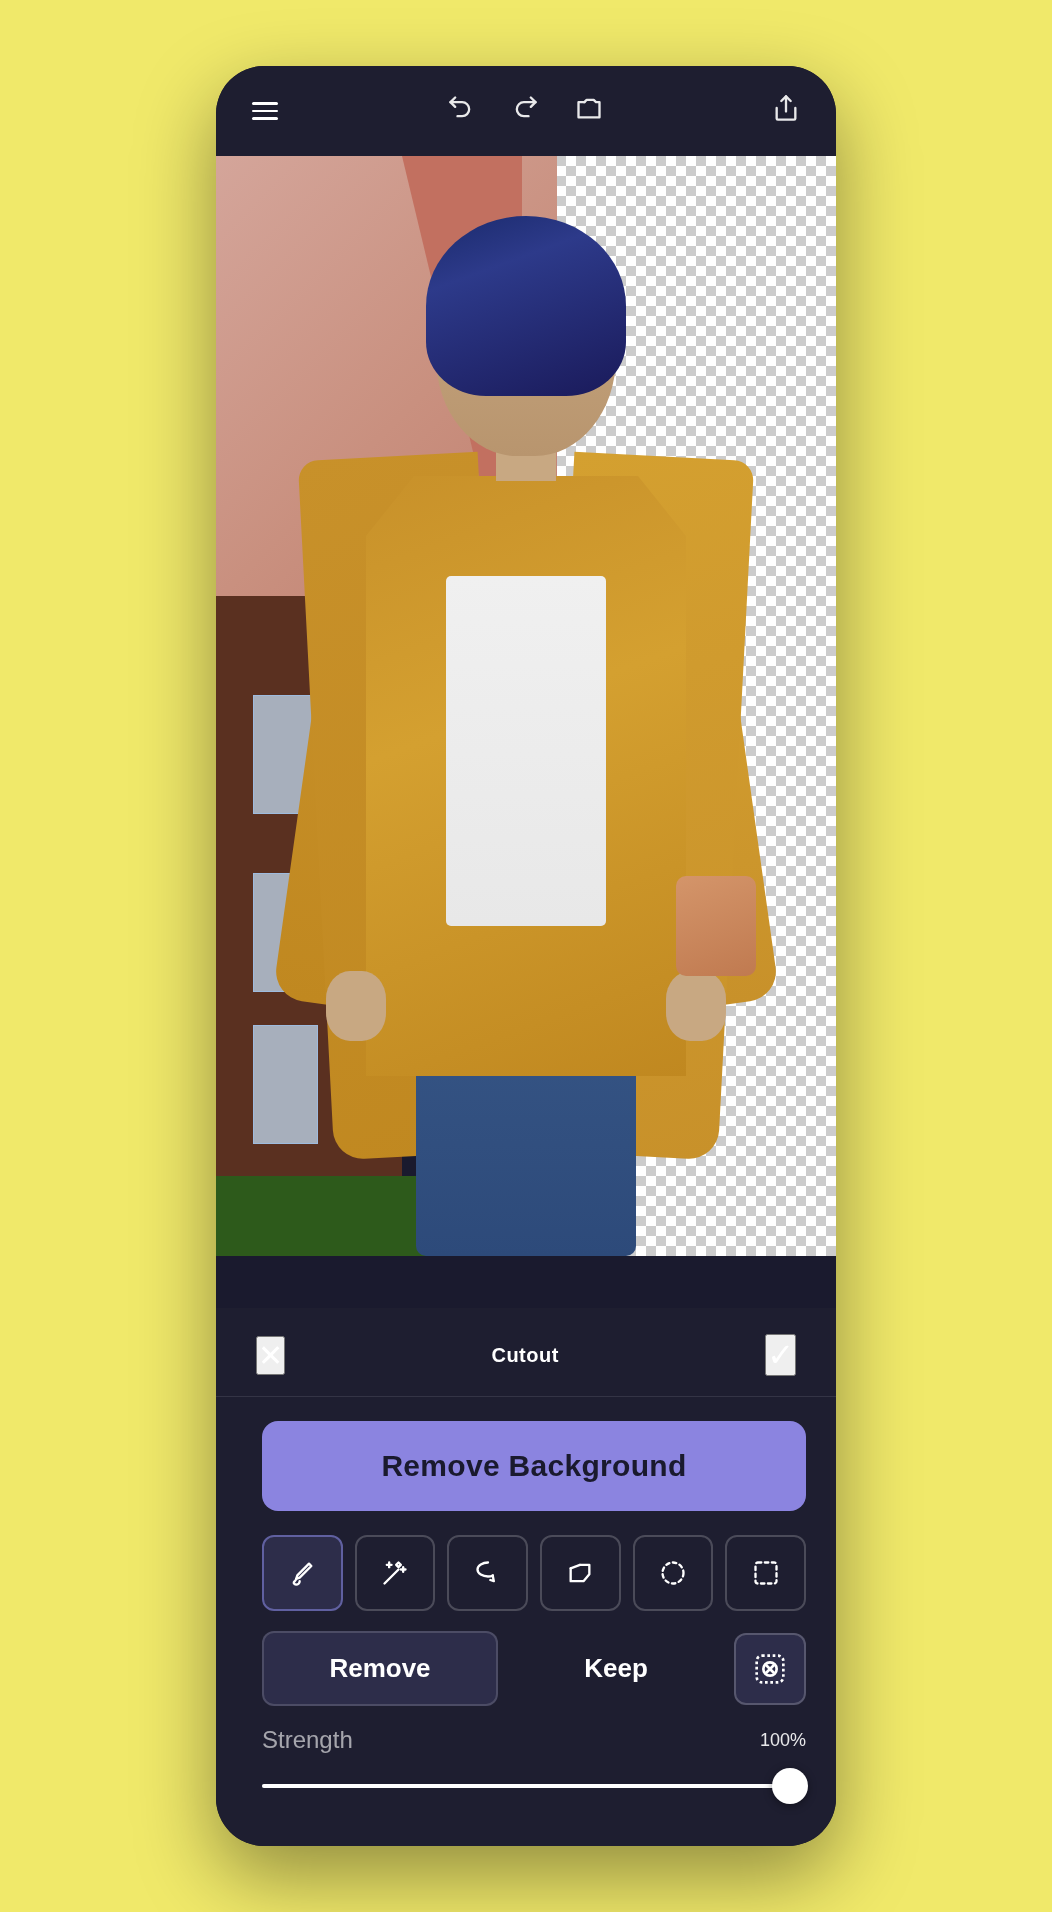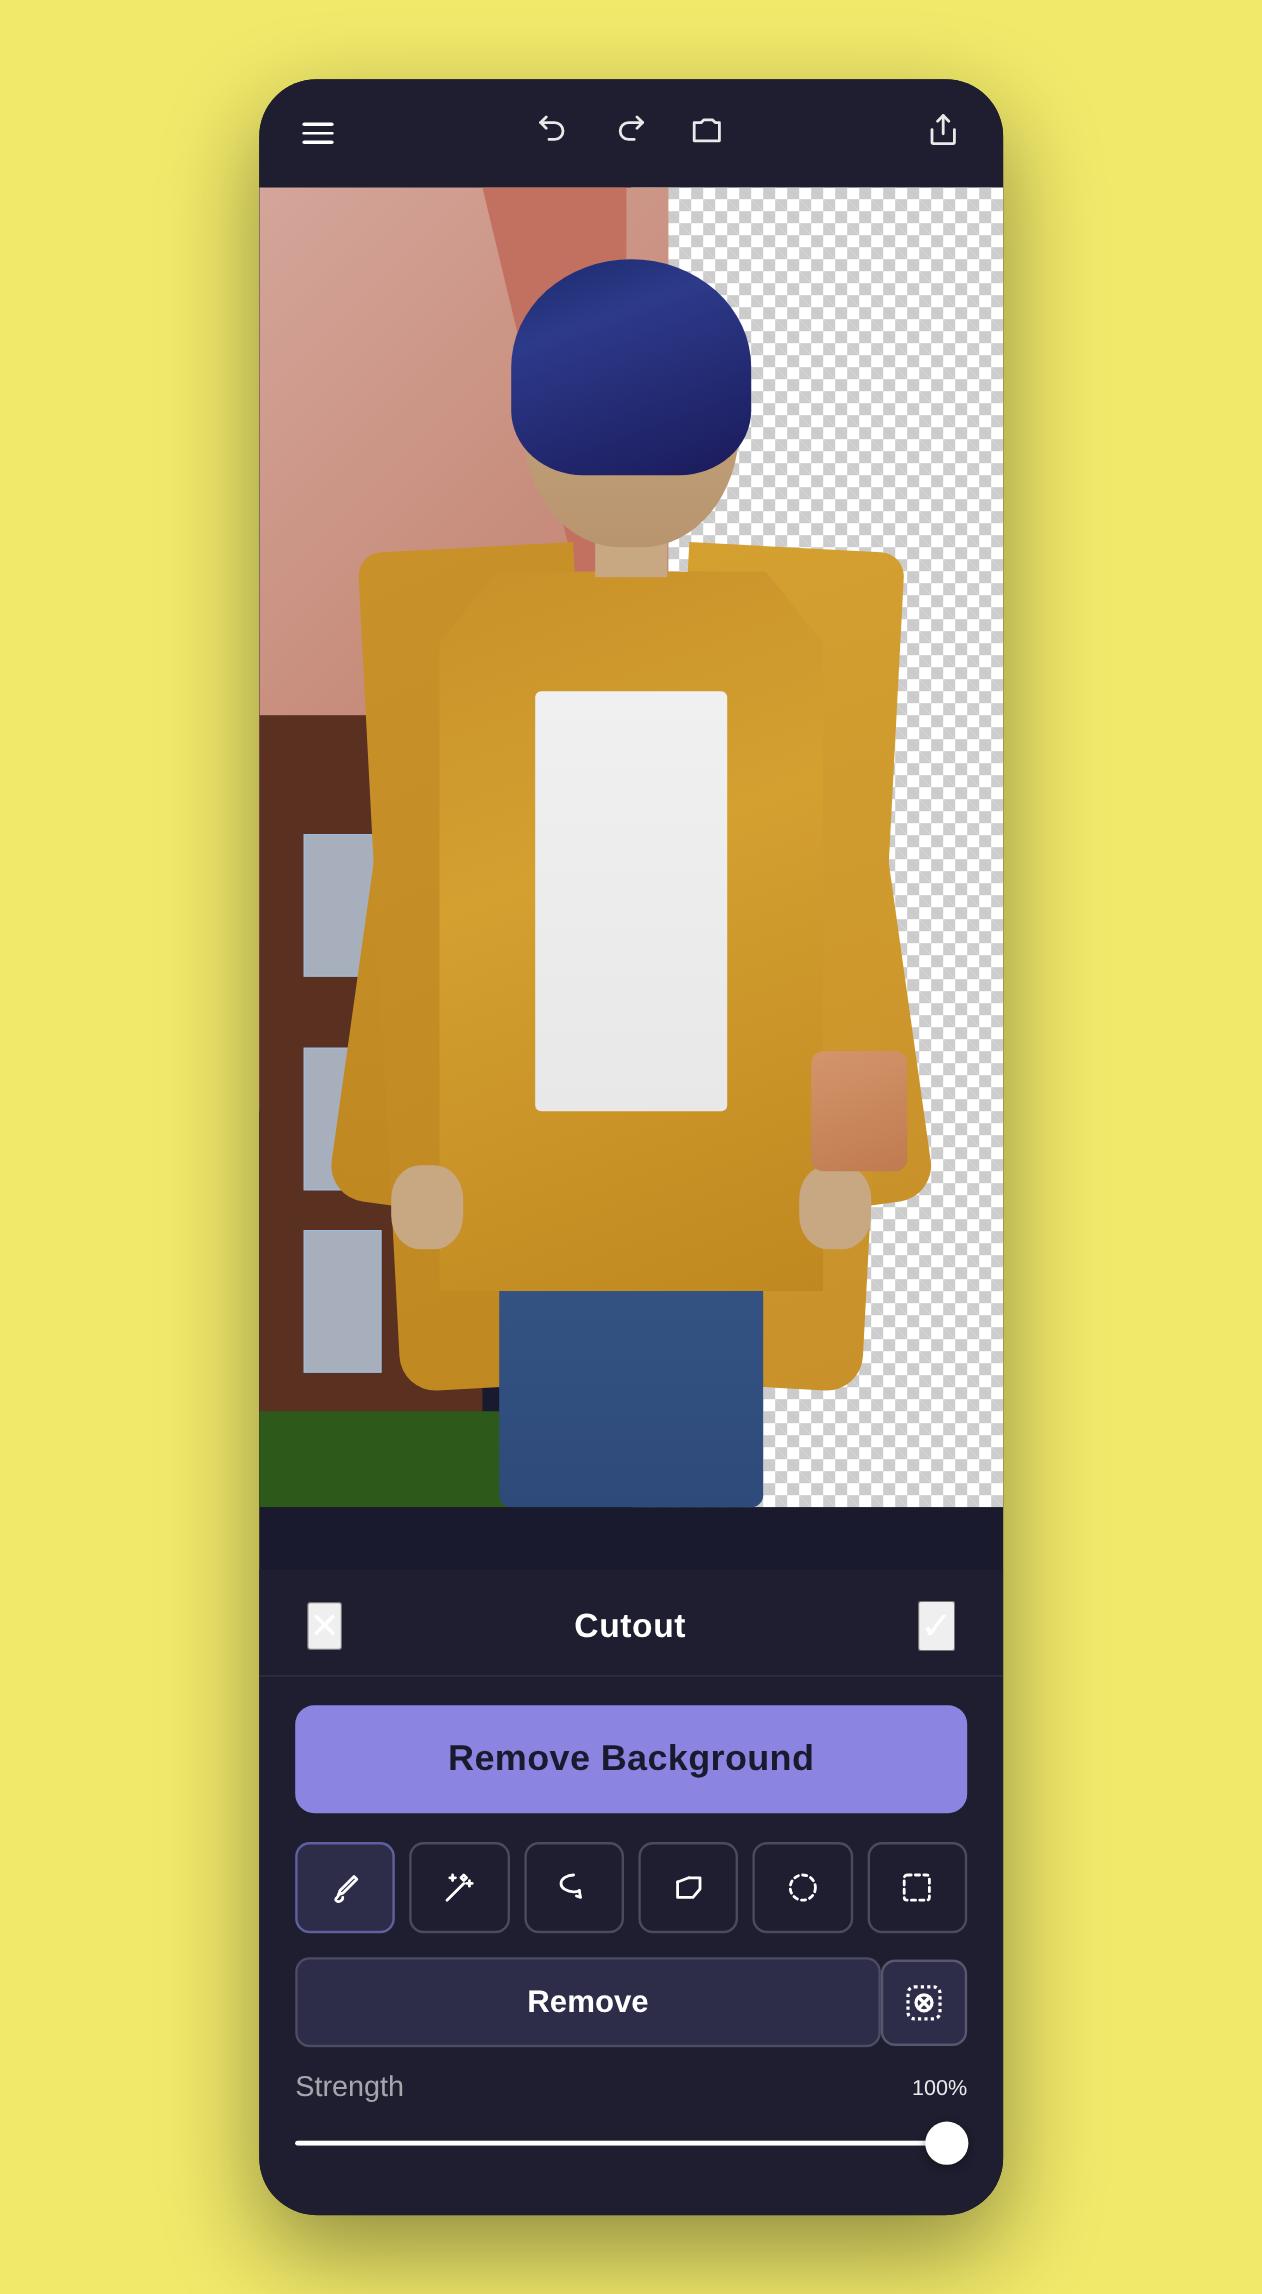--- a/index.html
+++ b/index.html
@@ -361,39 +361,40 @@
     .panel-header {
       display: flex;
       align-items: center;
       justify-content: space-between;
       padding: 26px 40px 20px;
       border-bottom: 1px solid rgba(255,255,255,0.1);
     }
 
     .panel-title {
       color: white;
-      font-size: 28px;
+      font-size: 20px;
       font-weight: 600;
       letter-spacing: 0.5px;
     }
 
     .panel-close-btn, .panel-check-btn {
       color: white;
       font-size: 30px;
       cursor: pointer;
       font-weight: 300;
     }
 
     .panel-check-btn {
       color: white;
       font-size: 32px;
     }
 
     .panel-body {
       padding: 24px 30px 40px;
+      margin-left: 16px;
     }
 
     
     .remove-bg-btn {
       width: 100%;
       padding: 28px 20px;
       background: #8b84e0;
       border: none;
       border-radius: 16px;
       color: #1a1a2e;
@@ -697,20 +698,21 @@
         <div class="tool-btn">
           <svg viewBox="0 0 24 24">
             <rect x="3" y="3" width="18" height="18" rx="2" stroke-dasharray="3 3"></rect>
           </svg>
         </div>
       </div>
 
       
       <div class="action-row">
         <button class="action-btn remove-btn">Remove</button>
+        <button class="action-btn keep-btn">Keep</button>
         <div class="refine-btn">
           <svg viewBox="0 0 24 24">
             <rect x="2" y="2" width="20" height="20" rx="4" stroke-dasharray="2 2"></rect>
             <circle cx="12" cy="12" r="5"></circle>
             <line x1="9" y1="9" x2="15" y2="15"></line>
             <line x1="15" y1="9" x2="9" y2="15"></line>
           </svg>
         </div>
       </div>
 

